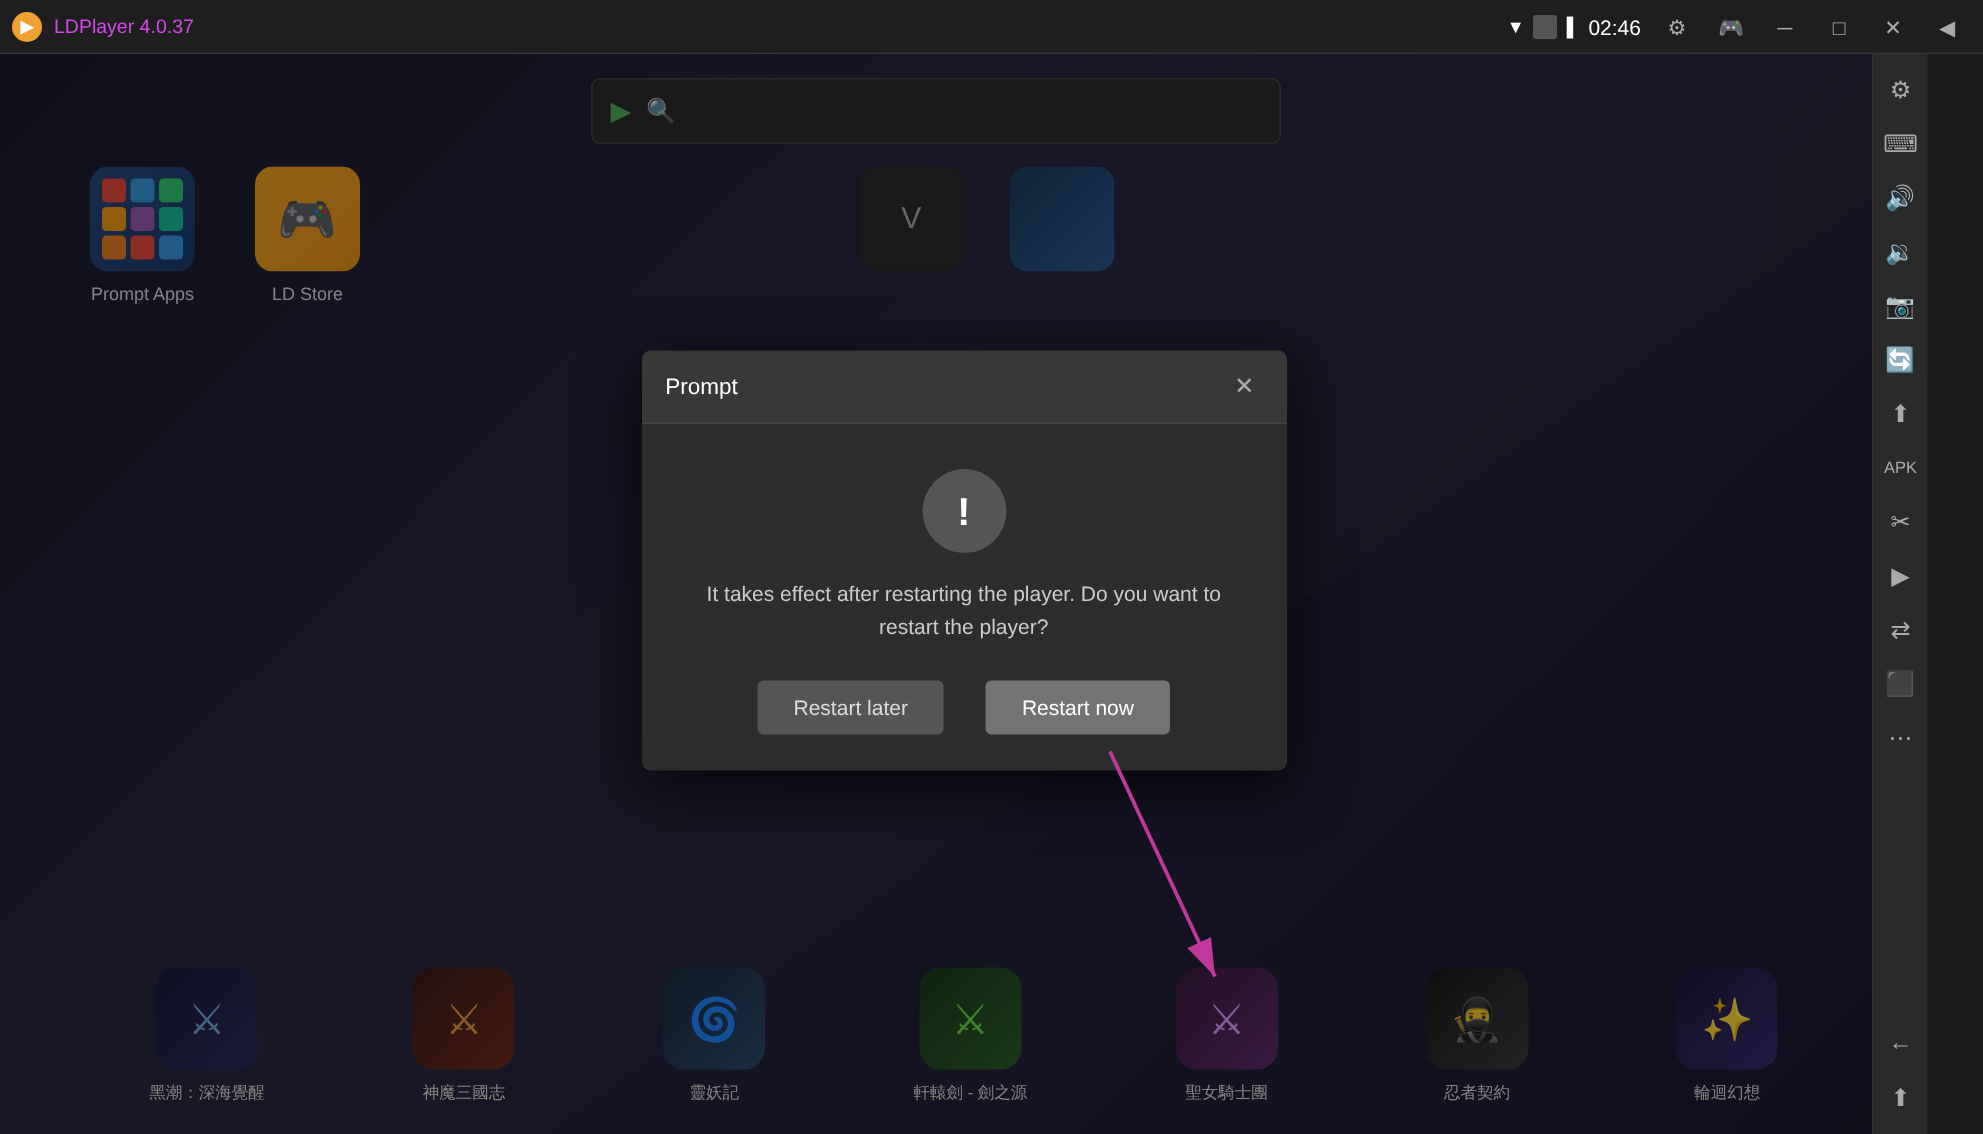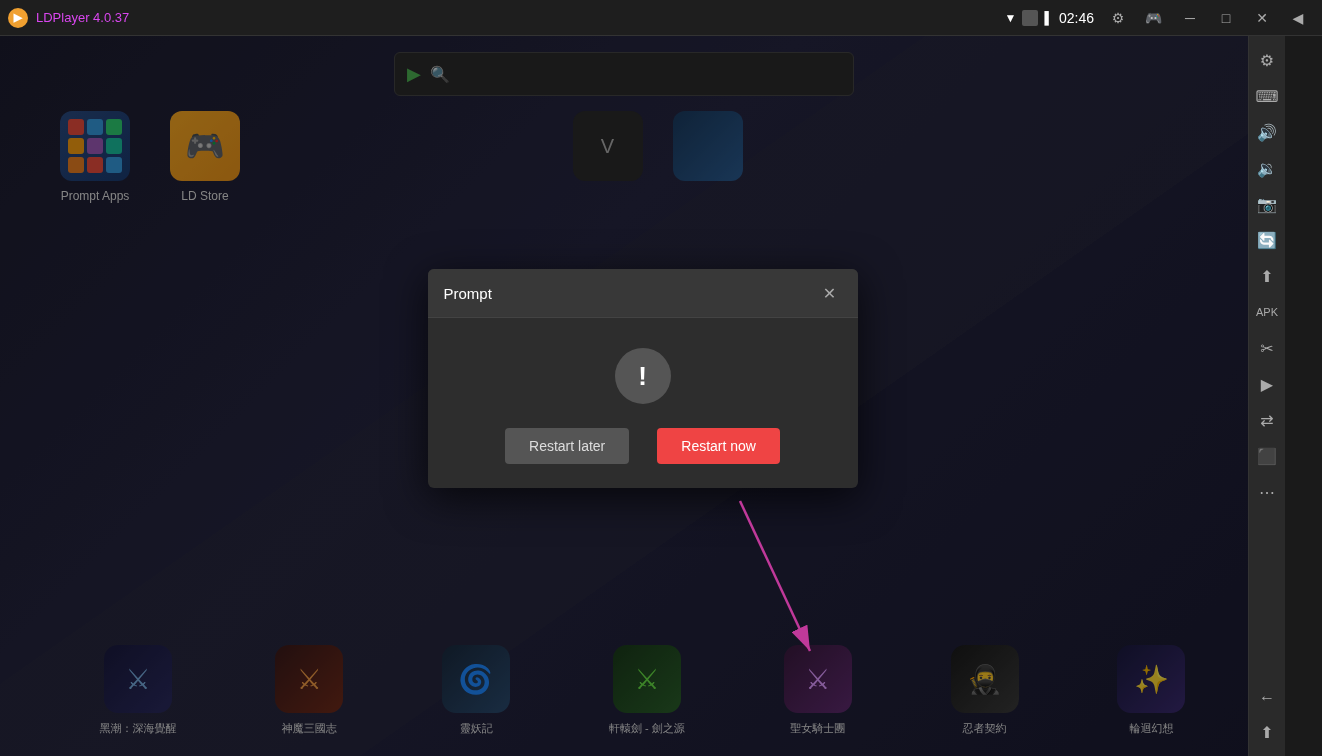--- a/index.html
+++ b/index.html
@@ -306,21 +306,21 @@
       padding: 10px 24px;
       background: #555;
       border: none;
       border-radius: 4px;
       color: #ddd;
       font-size: 14px;
       cursor: pointer;
     }
     .btn-restart {
       padding: 10px 24px;
-      background: #ef4444;
+      background: #737373;
       border: none;
       border-radius: 4px;
       color: #fff;
       font-size: 14px;
       cursor: pointer;
     }
 
     
     #arrow-svg {
       position: absolute;
@@ -473,20 +473,22 @@
 
   <div id="overlay"></div>
 
   <div id="dialog">
     <div id="dialog-header">
       <span id="dialog-title">Prompt</span>
       <div id="dialog-close">✕</div>
     </div>
     <div id="dialog-body">
       <div id="warning-circle">!</div>
+      <p id="dialog-message">It takes effect after restarting the player. Do you want to
+restart the player?</p>
       <div id="dialog-buttons">
         <button class="btn-later">Restart later</button>
         <button class="btn-restart">Restart now</button>
       </div>
     </div>
   </div>
 
   <svg id="arrow-svg" viewBox="0 0 200 200" xmlns="http://www.w3.org/2000/svg">
     <defs>
       <marker id="arrowhead" markerWidth="10" markerHeight="7" refX="10" refY="3.5" orient="auto">

